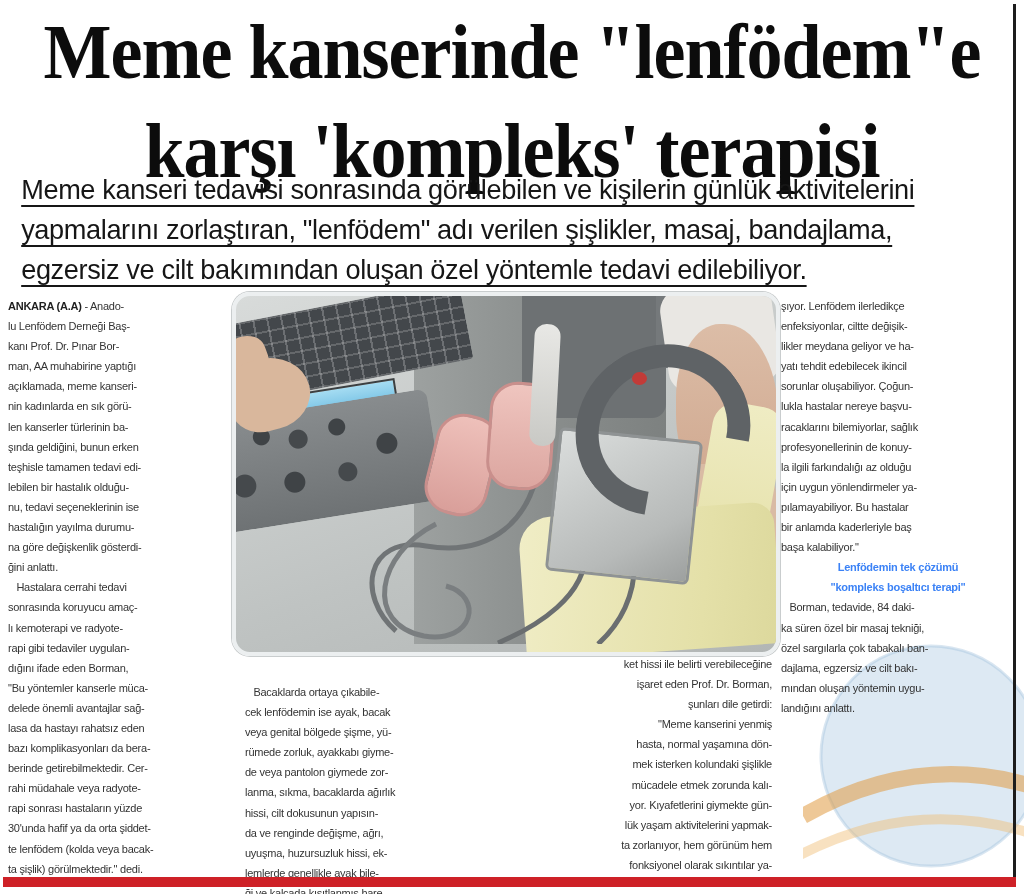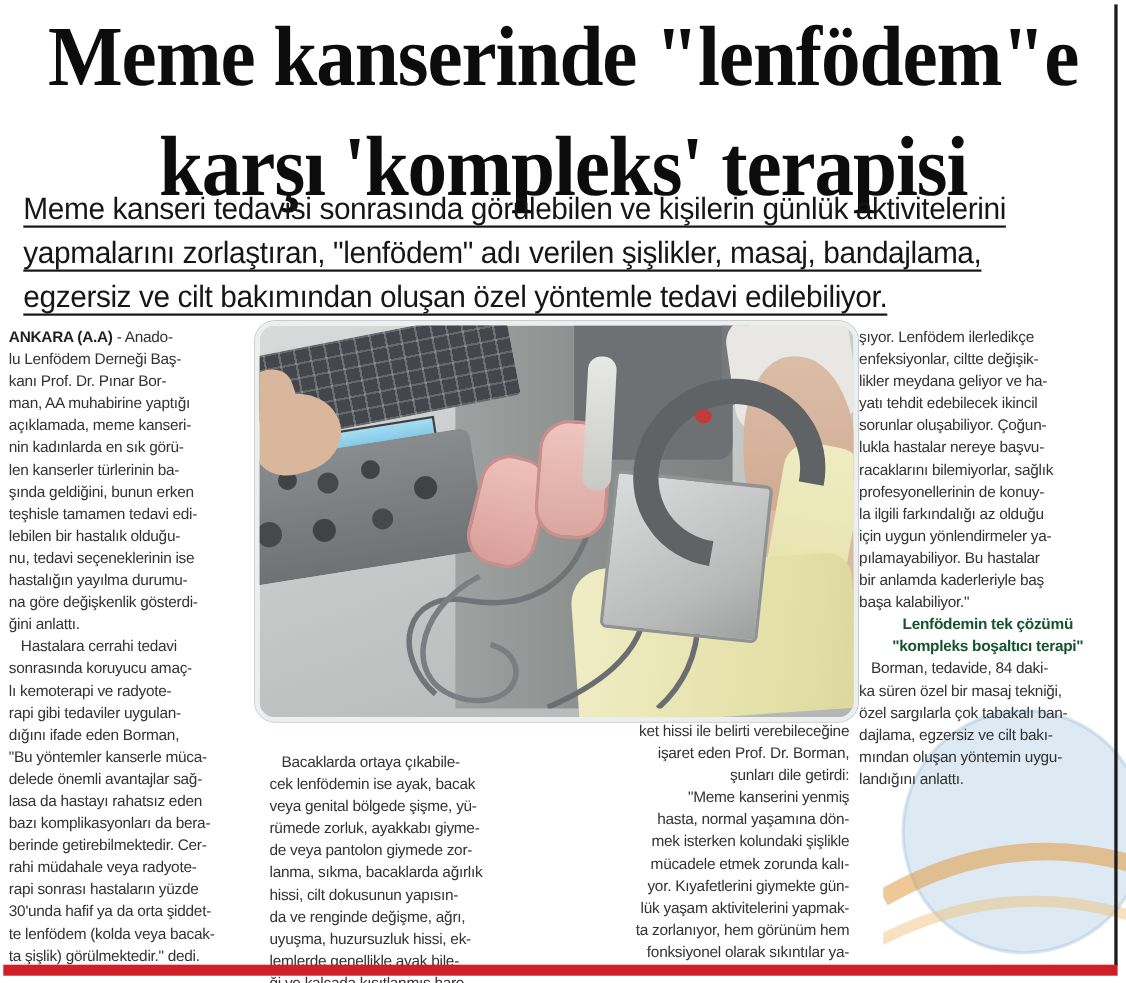--- a/index.html
+++ b/index.html
@@ -11,29 +11,29 @@
     font-family:"Liberation Serif",serif;font-weight:700;color:#0c0c0c;
     font-size:72px;line-height:92px;letter-spacing:-1px;transform:scaleY(1.08);transform-origin:top center;z-index:2;}
 
   
   .subhead{position:absolute;left:6px;top:170px;width:1012px;text-align:left;z-index:2;}
   .subhead .line{font-size:28px;line-height:40px;letter-spacing:-0.4px;color:#161616;
     transform:scaleX(0.97);transform-origin:center;
     text-decoration:underline;text-decoration-thickness:2px;text-underline-offset:6px;}
 
   
-  .col{position:absolute;z-index:2;font-size:14px;line-height:20.1px;letter-spacing:-0.25px;color:#333;}
+  .col{position:absolute;z-index:2;font-size:11px;line-height:20.1px;letter-spacing:-0.25px;color:#333;}
   .col .pre{white-space:pre;}
   .lead-line{white-space:pre;}
   .lead-line b{font-weight:700;color:#1f1f1f;}
   #col1{left:8px;top:296px;width:220px;}
   #col2{left:245px;top:654px;width:240px;margin-top:28px;}
   #col3{left:492px;top:654px;width:280px;text-align:right;}
   #col4{left:781px;top:296px;width:234px;}
-  .subhead-bold{font-weight:700;text-align:center;white-space:pre;color:#14532d;}
+  .subhead-bold{font-weight:700;text-align:center;white-space:pre;color:#3b82f6;}
 
   
   #right-rule{position:absolute;left:1013px;top:4px;width:3px;height:874px;background:#1c1c1c;z-index:3;}
   #bottom-bar{position:absolute;left:3px;top:877px;width:1013px;height:10px;background:#ce2127;z-index:4;}
 
   
   #watermark{position:absolute;left:803px;top:638px;width:221px;height:250px;z-index:1;}
 
   
   #photo{position:absolute;left:232px;top:292px;width:540px;height:356px;z-index:3;

